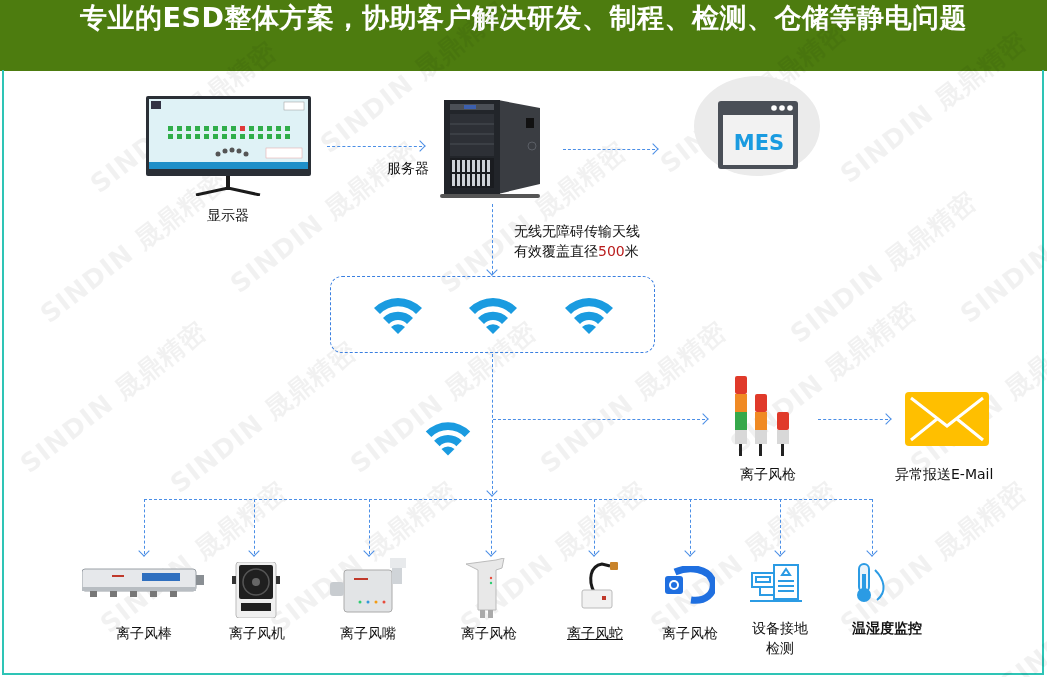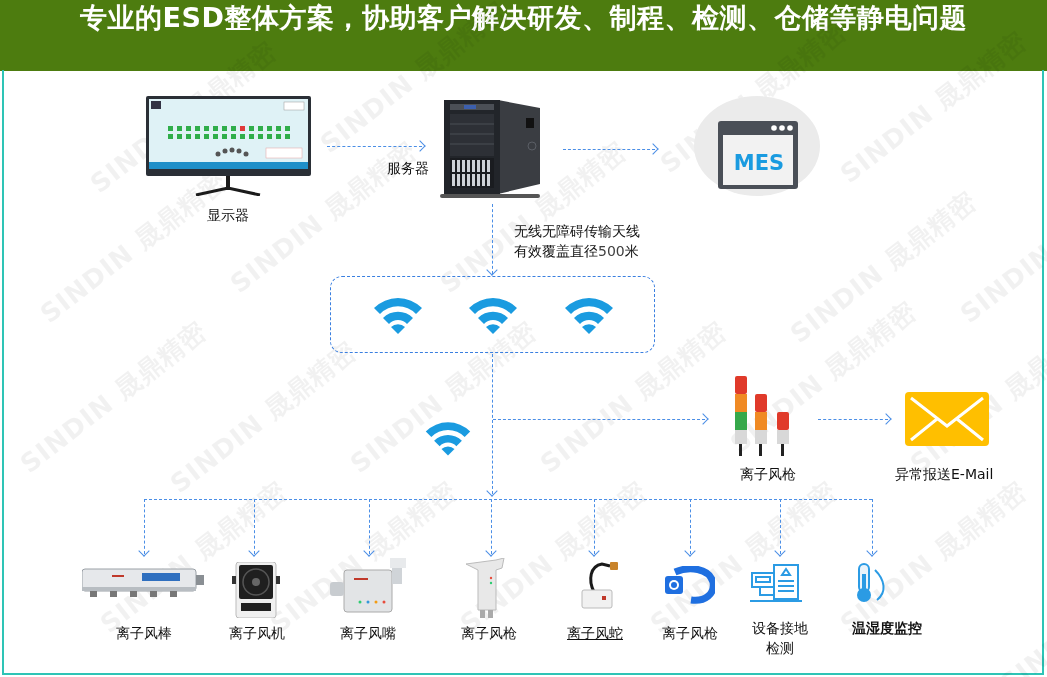--- a/index.html
+++ b/index.html
@@ -164,34 +164,34 @@
     </g>
     <rect x="86" y="22" width="8" height="10" fill="#111"></rect>
     <circle cx="92" cy="50" r="4" fill="none" stroke="#5a5e65" stroke-width="1"></circle>
     <rect x="0" y="98" width="100" height="4" rx="2" fill="#555"></rect>
   </svg>
 </div>
 
 <div class="hline" style="left:563px;top:149px;width:92px;"></div>
 <div class="arrow-r" style="left:649px;top:145px;"></div>
 
-<div class="abs" style="left:694px;top:96px;width:126px;height:100px;border-radius:50%;background:#ebebeb;">
+<div class="abs" style="left:694px;top:76px;width:126px;height:100px;border-radius:50%;background:#ebebeb;">
   <svg class="abs" style="left:24px;top:25px;" width="80" height="68" viewBox="0 0 80 68">
     <rect x="0" y="0" width="80" height="68" rx="3" fill="#4a4f57"></rect>
     <rect x="5" y="14" width="70" height="50" fill="#f2f2f2"></rect>
     <circle cx="56" cy="7" r="2.8" fill="#fff"></circle>
       <circle cx="64" cy="7" r="2.8" fill="#fff"></circle>
       <circle cx="72" cy="7" r="2.8" fill="#fff"></circle>
   </svg>
   <div class="abs" style="left:30px;top:55px;width:70px;text-align:center;font-size:21px;font-weight:bold;color:#1a9be0;">MES</div>
 </div>
 
 <div class="abs" style="left:514px;top:221px;font-size:14px;line-height:20px;">
   <div>无线无障碍传输天线</div>
-  <div><span>有效覆盖直径</span><span style="color:#404040;">500</span><span>米</span></div>
+  <div><span>有效覆盖直径</span><span style="color:#b91c1c;">500</span><span>米</span></div>
 </div>
 
 <div class="vline" style="left:492px;top:204px;height:70px;"></div>
 <div class="arrow-d" style="left:488px;top:266px;"></div>
 
 <div class="wifi-box">
   <svg class="abs" style="left:40px;top:17px;" width="54" height="42" viewBox="0 0 54 42">
     <path d="M3 14 A34 34 0 0 1 51 14 L45 20 A25 25 0 0 0 9 20 Z" fill="#1a9be0"></path>
     <path d="M12 24 A21 21 0 0 1 42 24 L36 30 A12 12 0 0 0 18 30 Z" fill="#1a9be0"></path>
     <path d="M20 33 L27 40 L34 33 A10 10 0 0 0 20 33 Z" fill="#1a9be0"></path>

